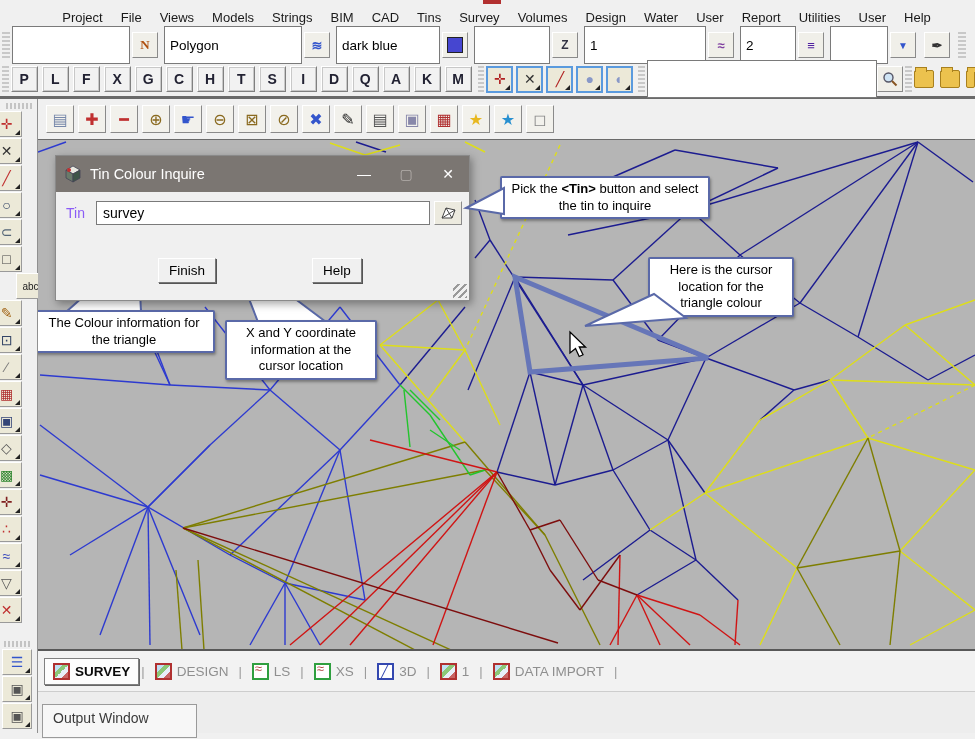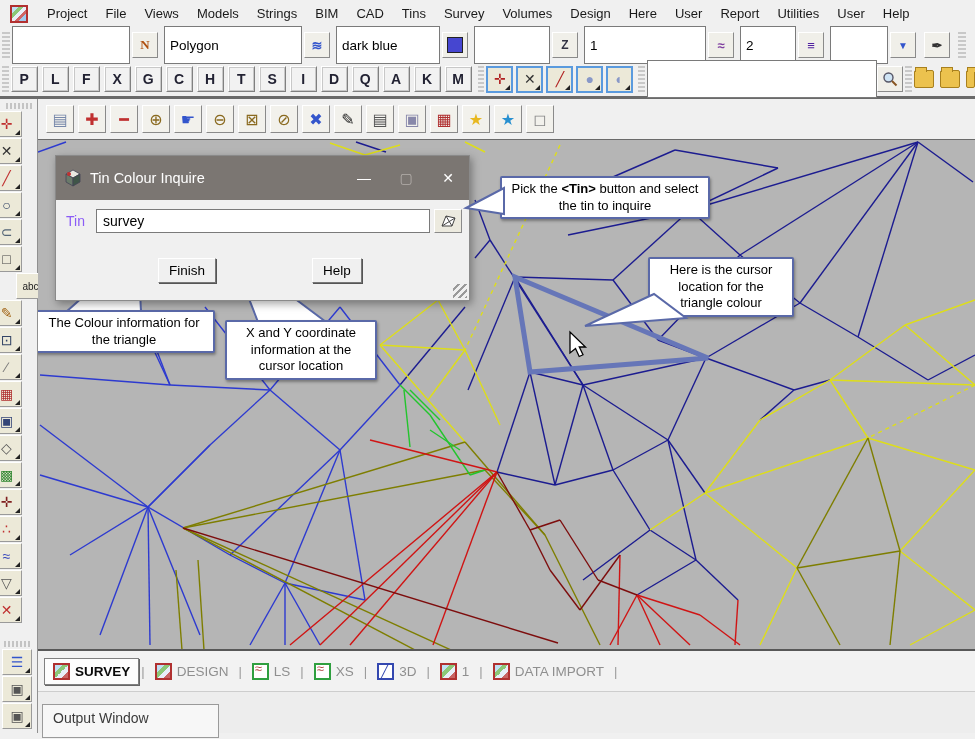--- a/index.html
+++ b/index.html
@@ -1,21 +1,21 @@
 <!DOCTYPE html>
 <html><head>
 <meta charset="utf-8">
 <style>
   * { margin:0; padding:0; box-sizing:border-box; }
   html,body { width:975px; height:739px; overflow:hidden; background:#f0f0f0;
     font-family:"Liberation Sans", sans-serif; font-size:13px; color:#1a1a1a; }
   .app { position:relative; width:975px; height:739px; }
 
   
-  .menubar { height:28px; display:flex; align-items:center; background:#f0f0f0; padding-left:10px; }
+  .menubar { height:28px; display:flex; align-items:center; background:#f0f0f0; padding-left:18px;flex-direction:column; }
   .appicon { width:18px; height:18px; border:2px solid #b23030; margin-right:10px;
     background:linear-gradient(135deg,#bfe0f4 0 22%,#8cc878 22% 40%,#e8eef8 40% 58%,#d06464 58% 72%,#9fc8ec 72%); }
   .menu-item { padding:0 9px; line-height:28px; cursor:default; }
 
   
   .toolbar { display:flex; align-items:center; background:#f0f0f0; }
   .row2 { height:34px; } .row3 { height:34px; }
   .grip { width:8px; height:26px; margin:0 2px;
     background:repeating-linear-gradient(180deg,#c8c8c8 0 2px,#f0f0f0 2px 4px); }
   .tfield { height:24px; background:#fff; border:1px solid #7a7a7a; padding:18px 5px;
@@ -55,21 +55,21 @@
     font-size:16px; cursor:default; }
 
   
   .canvas { height:510px; position:relative; background:#b5b5b5; border-top:1px solid #6a6a6a; overflow:hidden; }
   .canvas svg.layer { position:absolute; left:0; top:0; pointer-events:none; }
   .z1{z-index:1} .z4{z-index:4} .z7{z-index:7} .z8{z-index:8}
 
   
   .dialog { position:absolute; left:17px; top:15px; width:415px; height:146px; background:#f0f0f0;
     border:1px solid #8a8a8a; box-shadow:2px 3px 8px rgba(0,0,0,.35); z-index:6; }
-  .dlg-title { height:44px; background:#7b7672; display:flex; align-items:center; padding-left:8px; }
+  .dlg-title { height:36px; background:#7b7672; display:flex; align-items:center; padding-left:8px; }
   .dlg-title .ttl { flex:1; color:#fff; font-size:14.5px; margin-left:8px; }
   .winbtn { width:42px; height:36px; display:flex; align-items:center; justify-content:center;
     color:#fff; font-size:14px; cursor:default; }
   .winbtn.max { color:#b5b0ac; }
   .dlg-row { display:flex; align-items:center; margin:9px 7px 0 10px; }
   .dlg-label { width:30px; font-size:14px; color:#8b5cf6; }
   .dlg-input { flex:1; height:24px; background:#fff; border:1px solid #7a7a7a; padding:2px 6px; font-size:14px; }
   .dlg-tinbtn { width:28px; height:24px; margin-left:4px; background:#eceadf; border:1px solid;
     border-color:#fff #8a8a8a #8a8a8a #fff; display:flex; align-items:center; justify-content:center; cursor:default; }
   .dlg-status { margin:7px 7px 0 10px; height:22px; border:1px solid #8a8a8a; background:#efefef;
@@ -98,21 +98,21 @@
     color:#0a0a0a; font-weight:bold; }
   .tabdiv { color:#9a9a9a; margin:0 2px; }
   .ticon { width:17px; height:17px; border:2px solid #b03030; display:inline-block;
     background:linear-gradient(135deg,#bfe0f4 0 28%,#8cc878 28% 50%,#e8eef8 50% 74%,#c86464 74%); }
   .ticon.green { border-color:#2f9f3f; background:#fff; position:relative; }
   .ticon.green::before { content:"≈"; position:absolute; left:1px; top:-4px; color:#b04040; font-size:13px; }
   .ticon.blue { border-color:#3448b0; background:#fff; position:relative; }
   .ticon.blue::before { content:"╱"; position:absolute; left:2px; top:-1px; color:#3448b0; font-size:12px; }
   .bottombar { height:42px; background:#ededed; border-top:1px solid #cdcdcd; display:flex;
     gap:18px; padding:12px 0 0 4px; }
-  .panelbox { width:177px; height:34px; background:#f7f7f7; border:1px solid #9a9a9a;
+  .panelbox { width:155px; height:34px; background:#f7f7f7; border:1px solid #9a9a9a;
     font-size:14px; color:#3a3a3a; padding:5px 0 0 10px; }
   .panelbox.bg { width:172px; }
 
   .searchwrap { display:flex; align-items:center; }
   .magbtn { width:26px; height:26px; background:#f0efe9; border:1px solid; border-color:#fff #8a8a8a #8a8a8a #fff;
     display:flex; align-items:center; justify-content:center; }
 </style>
 </head>
 <body>
 <div class="app">
@@ -124,21 +124,21 @@
         <span class="menu-item">File</span>
         <span class="menu-item">Views</span>
         <span class="menu-item">Models</span>
         <span class="menu-item">Strings</span>
         <span class="menu-item">BIM</span>
         <span class="menu-item">CAD</span>
         <span class="menu-item">Tins</span>
         <span class="menu-item">Survey</span>
         <span class="menu-item">Volumes</span>
         <span class="menu-item">Design</span>
-        <span class="menu-item">Here</span>
+        <span class="menu-item">Water</span>
         <span class="menu-item">User</span>
         <span class="menu-item">Report</span>
         <span class="menu-item">Utilities</span>
         <span class="menu-item">User</span>
         <span class="menu-item">Help</span>
       </nav>
   </div>
 
   <div class="toolbar row2">
     <span class="grip"></span>

